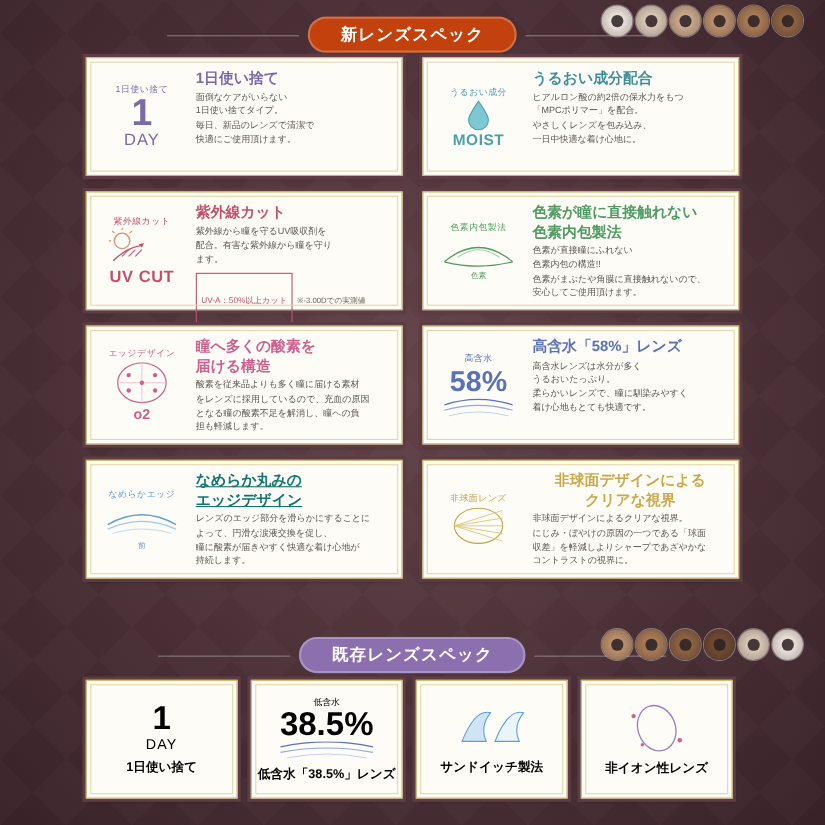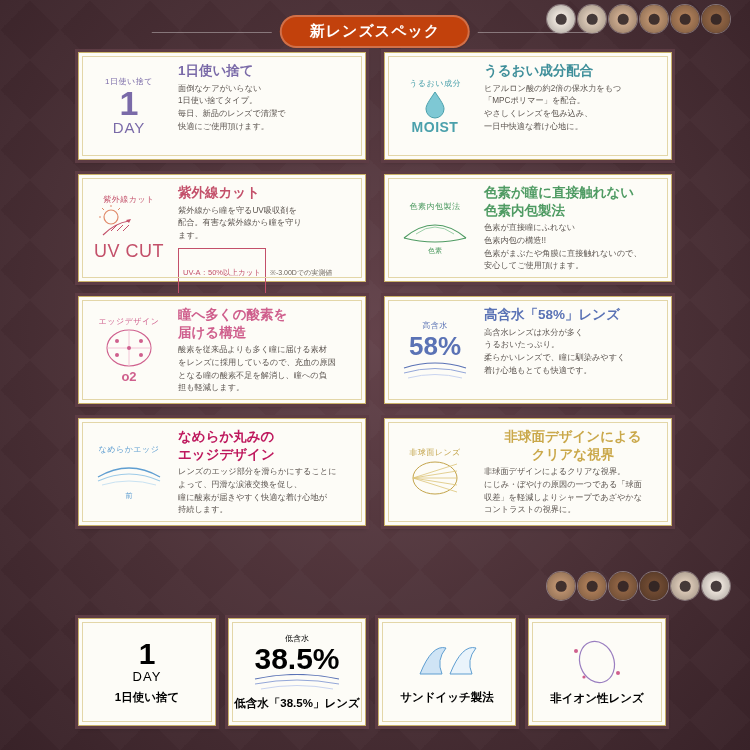--- a/index.html
+++ b/index.html
@@ -80,27 +80,27 @@
   .ttl{font-size:13.5px;font-weight:bold;line-height:1.3;margin:2px 0 3px;}
   .desc{font-size:8.2px;line-height:1.55;color:#5c5550;}
 
   
   .t-purple .ttl{color:#7a6aa8;} .t-purple .emblem{color:#7a6aa8;}
   .t-teal   .ttl{color:#3f8f9a;} .t-teal   .emblem{color:#4aa0ab;}
   .t-red    .ttl{color:#c3506a;} .t-red    .emblem{color:#c3506a;}
   .t-green  .ttl{color:#4f9b63;} .t-green  .emblem{color:#4f9b63;}
   .t-pink   .ttl{color:#cf5f8d;} .t-pink   .emblem{color:#cf5f8d;}
   .t-blue   .ttl{color:#5a72b5;} .t-blue   .emblem{color:#5a72b5;}
-  .t-sky    .ttl{color:#be185d;} .t-sky    .emblem{color:#5f9ed1;}
+  .t-sky    .ttl{color:#0f766e;text-decoration:underline;} .t-sky    .emblem{color:#5f9ed1;}
   .t-gold   .ttl{color:#caa84a;text-align:center;} .t-gold   .emblem{color:#c3a44b;}
 
   .big1{font-size:34px;font-weight:bold;line-height:.95;}
   .day{font-size:15px;letter-spacing:1px;}
   .moist{font-size:14px;letter-spacing:.5px;font-weight:bold;}
-  .uvcut{font-size:18px;font-weight:normal;letter-spacing:.5px;}
+  .uvcut{font-size:15px;font-weight:bold;letter-spacing:.5px;}
   .pct{font-size:26px;font-weight:bold;}
   .o2{font-size:13px;font-weight:bold;}
 
   .uvnote{margin-top:3px;}
   .uvrow{display:flex;align-items:center;gap:4px;font-size:7px;color:#6b6259;margin-top:2px;}
   .uvbox{border:1px solid #c3506a;color:#c3506a;padding:19px 4px;font-size:7.5px;white-space:nowrap;}
 
   
   .bottom{position:absolute;left:78px;top:618px;width:594px;display:flex;gap:12px;}
   .bcard{
@@ -297,20 +297,21 @@
             </div>
           </div>
           <div class="body">
             <div class="ttl">非球面デザインによる<br>クリアな視界</div>
             <div class="desc">非球面デザインによるクリアな視界。<br>にじみ・ぼやけの原因の一つである「球面<br>収差」を軽減しよりシャープであざやかな<br>コントラストの視界に。</div>
           </div>
         </div>
       </div>
     </div>
 
+  <div class="ribbon purple" style="top:579px;">既存レンズスペック</div>
   <div class="swatches" id="bottom-swatches" style="right:20px;top:572px;">
       <div class="sw" style="background: radial-gradient(circle, rgb(185, 143, 109) 30%, rgb(133, 103, 78) 100%);"></div>
       <div class="sw" style="background: radial-gradient(circle, rgb(168, 122, 86) 30%, rgb(121, 88, 62) 100%);"></div>
       <div class="sw" style="background: radial-gradient(circle, rgb(141, 98, 67) 30%, rgb(102, 71, 48) 100%);"></div>
       <div class="sw" style="background: radial-gradient(circle, rgb(111, 74, 50) 30%, rgb(80, 53, 36) 100%);"></div>
       <div class="sw" style="background: radial-gradient(circle, rgb(216, 198, 180) 30%, rgb(156, 143, 130) 100%);"></div>
       <div class="sw" style="background: radial-gradient(circle, rgb(233, 225, 216) 30%, rgb(168, 162, 156) 100%);"></div>
     </div>
 
   <div class="bottom" id="bottom-cards">

